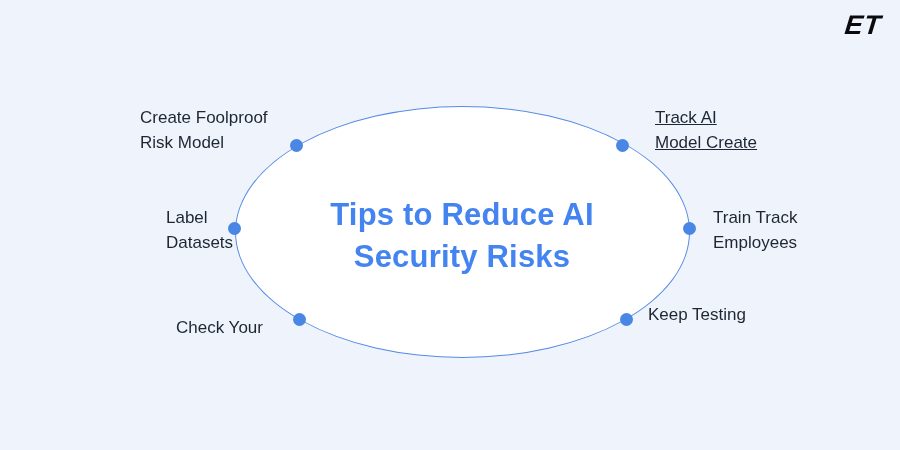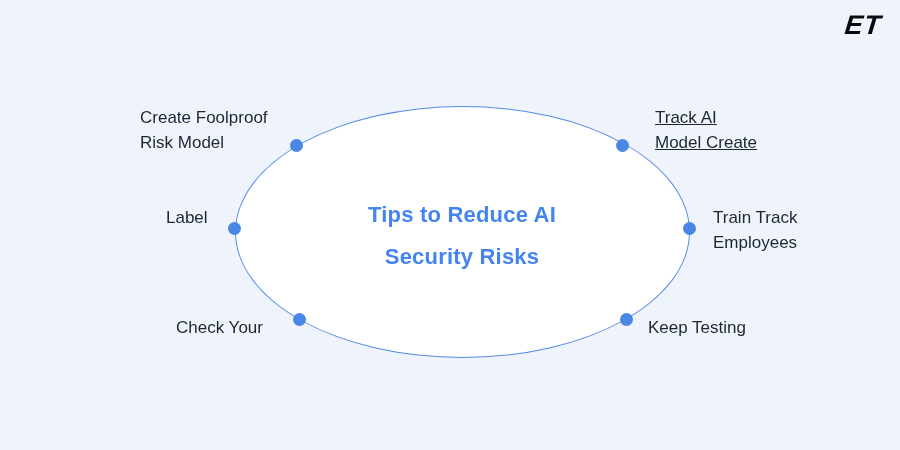--- a/index.html
+++ b/index.html
@@ -26,21 +26,21 @@
   }
   .ellipse{
     position:absolute;left:235px;top:106px;width:455px;height:252px;
     background:var(--ellipse-fill);
     border:1.5px solid var(--ellipse-border);
     border-radius:50%;
   }
   .title{
     position:absolute;left:262px;top:194px;width:400px;
     text-align:center;color:var(--title);
-    font-size:22px;font-weight:700;line-height:42px;
+    font-size:31px;font-weight:700;line-height:42px;
     letter-spacing:.2px;
   }
   .dot{
     position:absolute;width:13px;height:13px;border-radius:50%;
     background:var(--dot);
   }
   .d-tl{left:290px;top:139px;}
   .d-ml{left:228px;top:222px;}
   .d-bl{left:293px;top:313px;}
   .d-tr{left:616px;top:139px;}
@@ -48,21 +48,21 @@
   .d-br{left:620px;top:313px;}
   .node-label{
     position:absolute;color:var(--label-text);
     font-size:17px;font-weight:500;line-height:25px;
   }
   .l-tl{left:140px;top:105px;}
   .l-ml{left:138px;top:205px;margin-left:28px;}
   .l-bl{left:176px;top:315px;}
   .l-tr{left:655px;top:105px;text-decoration:underline;}
   .l-mr{left:713px;top:205px;}
-  .l-br{left:648px;top:315px;}
+  .l-br{left:648px;top:302px;}
 </style>
 </head>
 <body>
 
 <div class="canvas">
 
   <div class="logo">ET</div>
 
   <div class="ellipse"></div>
 
@@ -78,20 +78,21 @@
   <div class="dot d-mr"></div>
   <div class="dot d-br"></div>
 
   <div class="node-label l-tl">
     <div>Create Foolproof</div>
     <div>Risk Model</div>
   </div>
 
   <div class="node-label l-ml">
     <div>Label</div>
+    <div>Datasets</div>
   </div>
 
   <div class="node-label l-bl">
     <div>Check Your</div>
   </div>
 
   <div class="node-label l-tr">
     <div>Track AI</div>
     <div>Model Create</div>
   </div>

